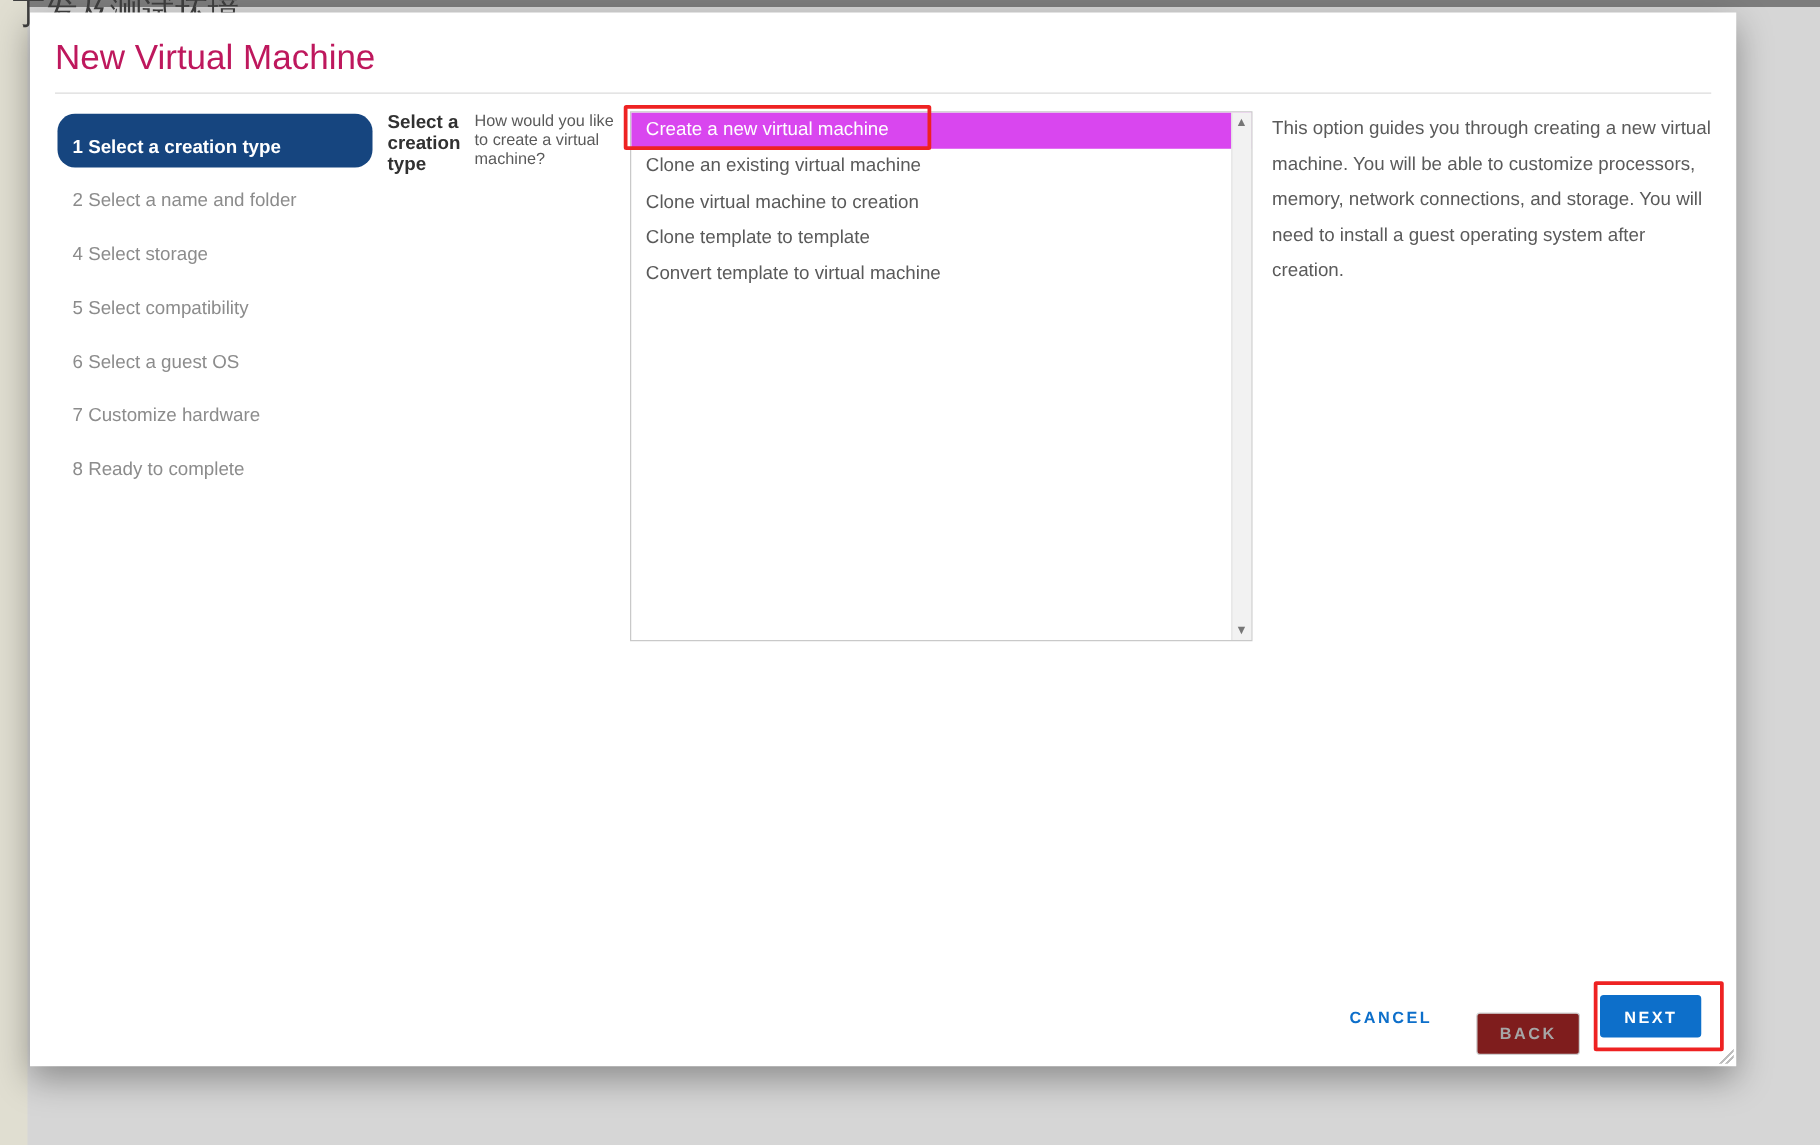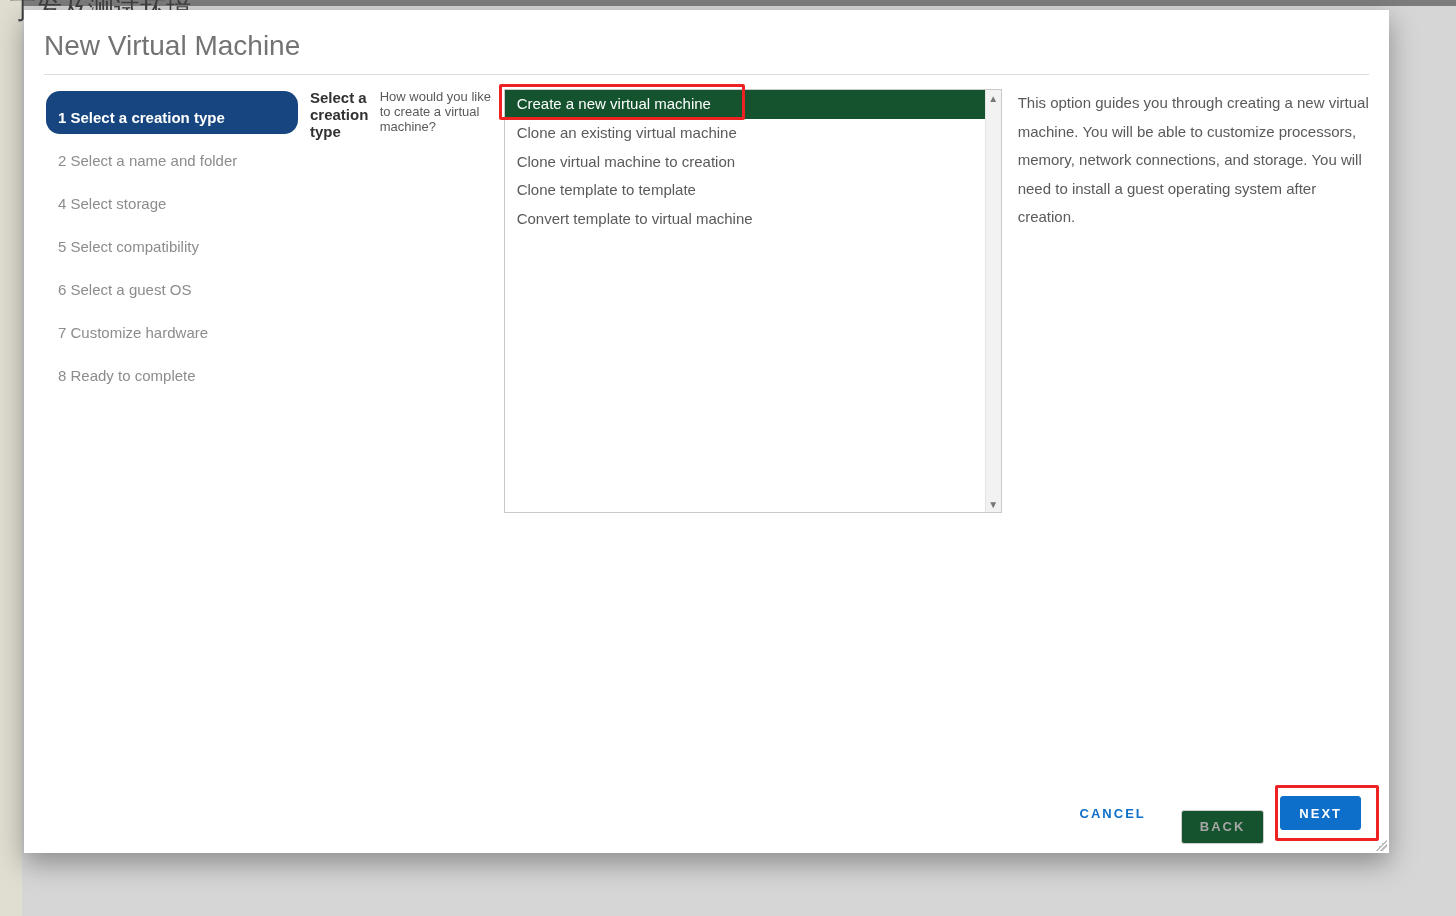--- a/index.html
+++ b/index.html
@@ -25,21 +25,21 @@
   .modal {
     position: absolute;
     left: 24px; top: 10px;
     width: 1365px; height: 843px;
     background: #ffffff;
     box-shadow: 0 10px 26px rgba(0,0,0,.35);
     display: flex; flex-direction: column;
   }
   .modal-title {
     padding: 20px 20px 12px 20px;
-    font-size: 28px; font-weight: 300; color: #737373;
+    font-size: 28px; font-weight: 300; color: #be185d;
   }
   .modal-rule { margin: 0 20px; height: 1px; background: #dcdcdc; }
 
   .modal-body {
     flex: 1 1 auto;
     display: flex; align-items: stretch;
     padding: 14px 18px 0 18px;
     gap: 8px;
     min-height: 0;
   }
@@ -69,21 +69,21 @@
     width: 498px; height: 424px; flex: 0 0 auto;
     border: 1px solid #c9c9c9;
   }
   .options-list { position: absolute; inset: 0; overflow: hidden; }
   .option-row {
     padding: 5px 12px;
     font-size: 15px; color: #5a5a5a;
     cursor: pointer;
     line-height: 1.25;
   }
-  .option-row.selected { background: #14532d; color: #ffffff; }
+  .option-row.selected { background: #d946ef; color: #ffffff; }
 
   
   .red-highlight {
     position: absolute; pointer-events: none;
     border: 3px solid #e22; border-radius: 2px;
   }
   .red-highlight.opt { left: -6px; top: -6px; width: 246px; height: 36px; }
 
   
   .fake-scrollbar {
@@ -109,21 +109,21 @@
     gap: 16px;
     padding: 0 28px 0 0;
   }
   .btn {
     height: 34px; padding: 0 18px;
     font-size: 13px; font-weight: 700; letter-spacing: 2px;
     border: 1px solid transparent; border-radius: 3px;
     background: transparent; cursor: pointer; text-transform: uppercase;
   }
   .btn.cancel { color: #0d6fca; }
-  .btn.back { color: #a6a6a6; border-color: #cfcfcf; background: #14532d; cursor: not-allowed; margin-top: 27px; }
+  .btn.back { color: #a6a6a6; border-color: #cfcfcf; background: #7f1d1d; cursor: not-allowed; margin-top: 27px; }
   .btn.next { color: #fff; background: #0d6fca; border-color: #0d6fca; }
 
   
   .red-highlight.nextbox { right: 10px; bottom: 12px; width: 104px; height: 56px; }
 
   
   .resize-grip {
     position: absolute; right: 2px; bottom: 2px; width: 12px; height: 12px;
     background:
       linear-gradient(135deg, transparent 0 50%, #bdbdbd 50% 60%, transparent 60% 70%, #bdbdbd 70% 80%, transparent 80% 100%);

